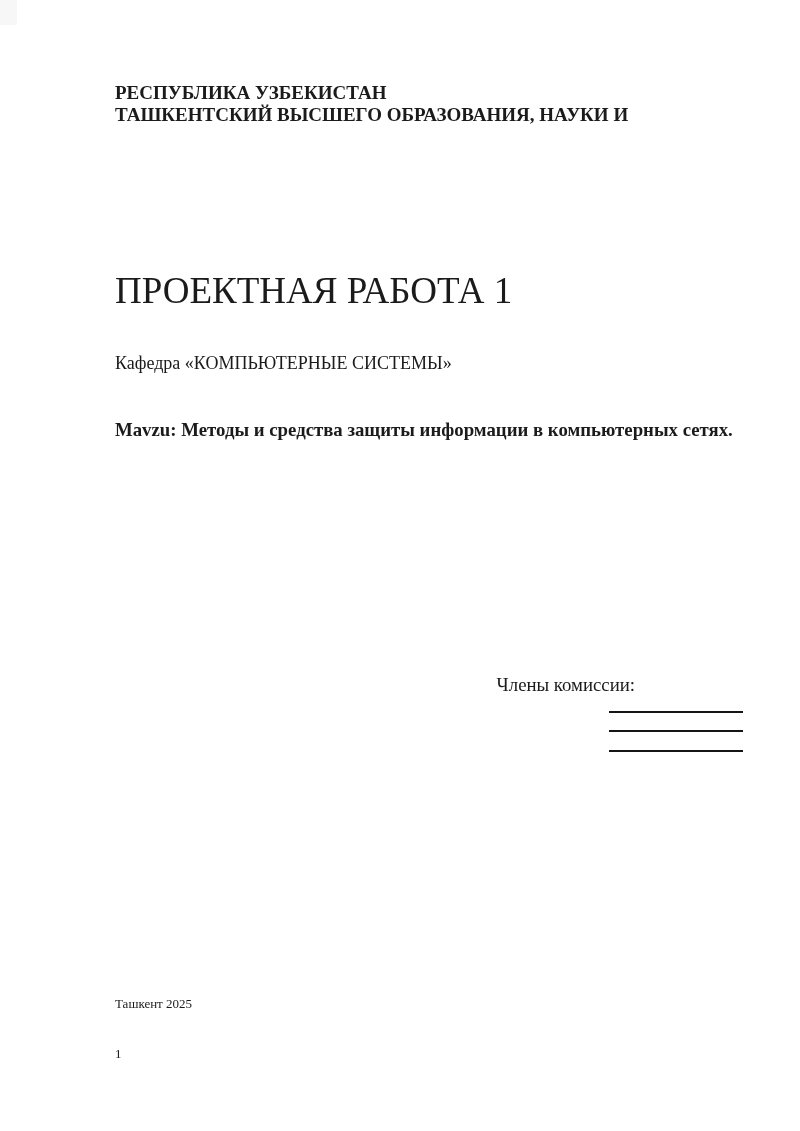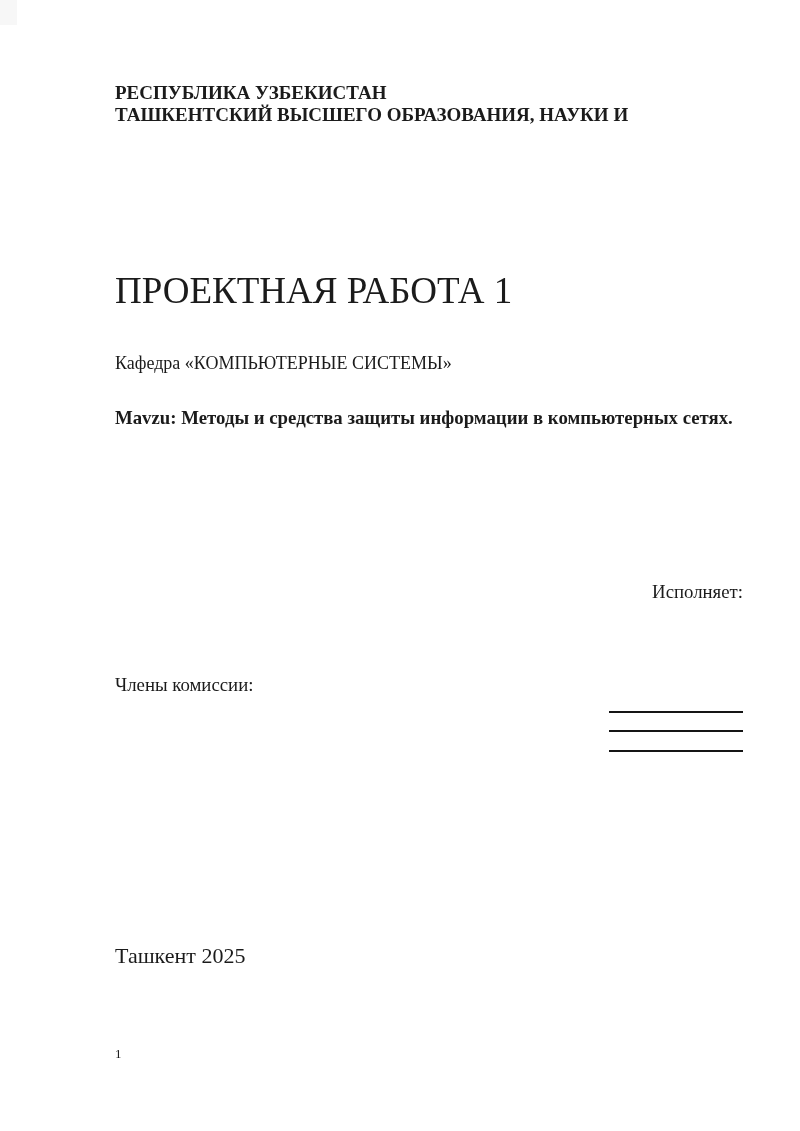--- a/index.html
+++ b/index.html
@@ -39,56 +39,56 @@
     line-height: 38px;
     white-space: nowrap;
   }
   .department-line {
     top: 351px;
     font-size: 18px;
     line-height: 24px;
     white-space: nowrap;
   }
   .topic-line {
-    top: 406px;
+    top: 418px;
     font-size: 18.8px;
     font-weight: bold;
     line-height: 24px;
     white-space: nowrap;
   }
   .credits-block {
     top: 575px;
     text-align: right;
     font-size: 18.8px;
     line-height: 34px;
     white-space: nowrap;
   }
   .commission-line {
     top: 673px;
-    text-align: left;
+    text-align: right;
     padding-right: 108px;
     box-sizing: border-box;
     font-size: 18.8px;
     line-height: 24px;
     white-space: nowrap;
   }
   .signature-lines {
     top: 711px;
     right: 57px;
     width: 134px;
   }
   .signature-line {
     width: 134px;
     height: 2px;
     background: #151515;
     margin-bottom: 17.3px;
   }
   .city-line {
-    top: 944px;
-    font-size: 22px;
+    top: 992px;
+    font-size: 13px;
     line-height: 24px;
   }
   .page-number {
     top: 1046px;
     font-size: 13px;
     line-height: 16px;
   }
 </style>
 </head>
 <body>
@@ -102,21 +102,20 @@
     <div>ТАШКЕНТСКИЙ ВЫСШЕГО ОБРАЗОВАНИЯ, НАУКИ И</div>
   </div>
 
   <h1 class="abs content-col doc-title">ПРОЕКТНАЯ РАБОТА 1</h1>
 
   <div class="abs content-col department-line">Кафедра «КОМПЬЮТЕРНЫЕ СИСТЕМЫ»</div>
 
   <div class="abs content-col topic-line">Mavzu: Методы и средства защиты информации в компьютерных сетях.</div>
 
   <div class="abs content-col credits-block">
-    <div>Исполняет:</div>
   </div>
 
   <div class="abs content-col commission-line">Члены комиссии:</div>
 
   <div class="abs signature-lines">
       <div class="signature-line"></div>
       <div class="signature-line"></div>
       <div class="signature-line"></div>
     </div>
 

